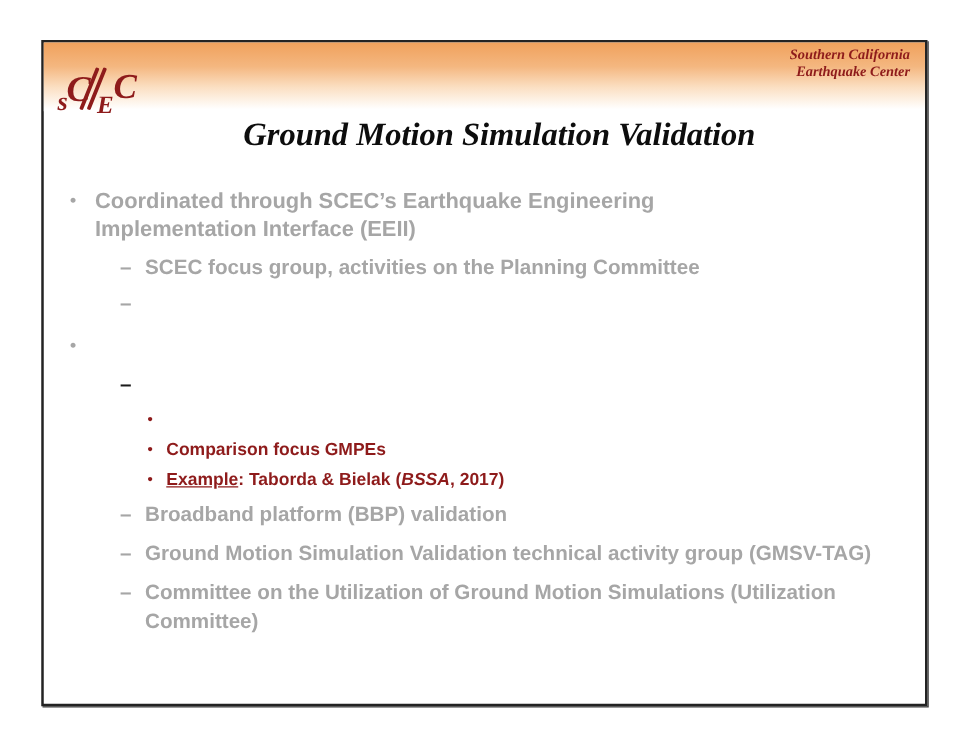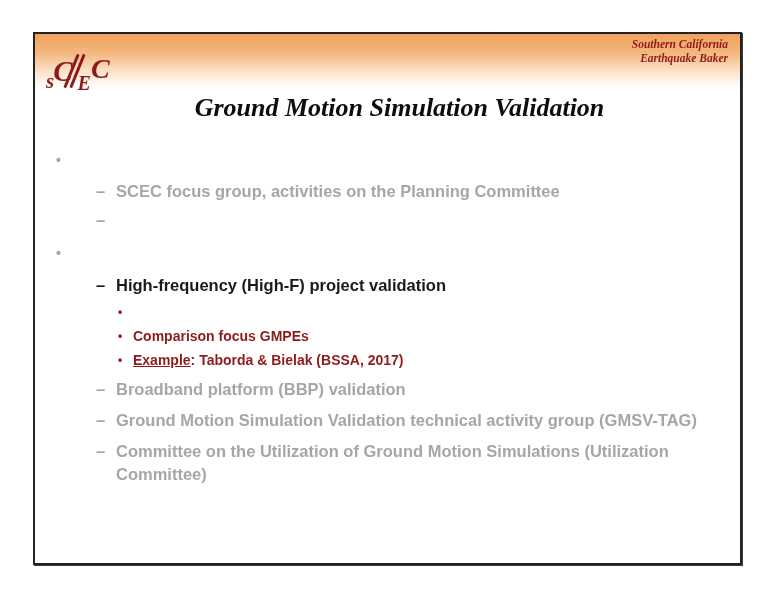--- a/index.html
+++ b/index.html
@@ -121,69 +121,69 @@
   .black { color: #1A1A1A; }
   .red   { color: #8E1B1B; }
 
   .mt8  { margin-top: 8px; }
   .mt6  { margin-top: 6px; }
   .mt5  { margin-top: 5px; }
   .mt9  { margin-top: 9px; }
   .mt10 { margin-top: 10px; }
 
   .underlined { text-decoration: underline; }
-  .italic { }
+  .italic { font-style: italic; }
 </style>
 </head>
 <body>
 
 <div class="stage">
   <div class="slide">
 
     <div class="header">
       <div class="logo">
         <span class="lt-s">s</span>
         <span class="lt-c1">C</span>
         <span class="slashes">
           <span class="bar b1"></span>
             <span class="bar b2"></span>
         </span>
         <span class="lt-e">E</span>
         <span class="lt-c2">C</span>
       </div>
       <div class="org-name">
         <div>Southern California</div>
-        <div>Earthquake Baker</div>
+        <div>Earthquake Center</div>
       </div>
     </div>
 
     <div class="title">Ground Motion Simulation Validation</div>
 
     <div class="content">
 
       <div class="row l1 gray">
         <span class="marker">•</span>
+        <span class="text">Coordinated through SCEC’s Earthquake Engineering Implementation Interface (EEII)</span>
       </div>
 
       <div class="row l2 gray mt8">
         <span class="marker">–</span>
         <span class="text">SCEC focus group, activities on the Planning Committee</span>
       </div>
 
       <div class="row l2 gray mt6">
         <span class="marker">–</span>
       </div>
 
       <div class="row l1 gray mt10">
         <span class="marker">•</span>
       </div>
 
       <div class="row l2 black mt9">
         <span class="marker">–</span>
-        <span class="text">High-frequency (High-F) project validation</span>
       </div>
 
       <div class="row l3 red mt6">
         <span class="marker">•</span>
       </div>
 
       <div class="row l3 red mt5">
         <span class="marker">•</span>
         <span class="text">Comparison focus GMPEs</span>
       </div>

